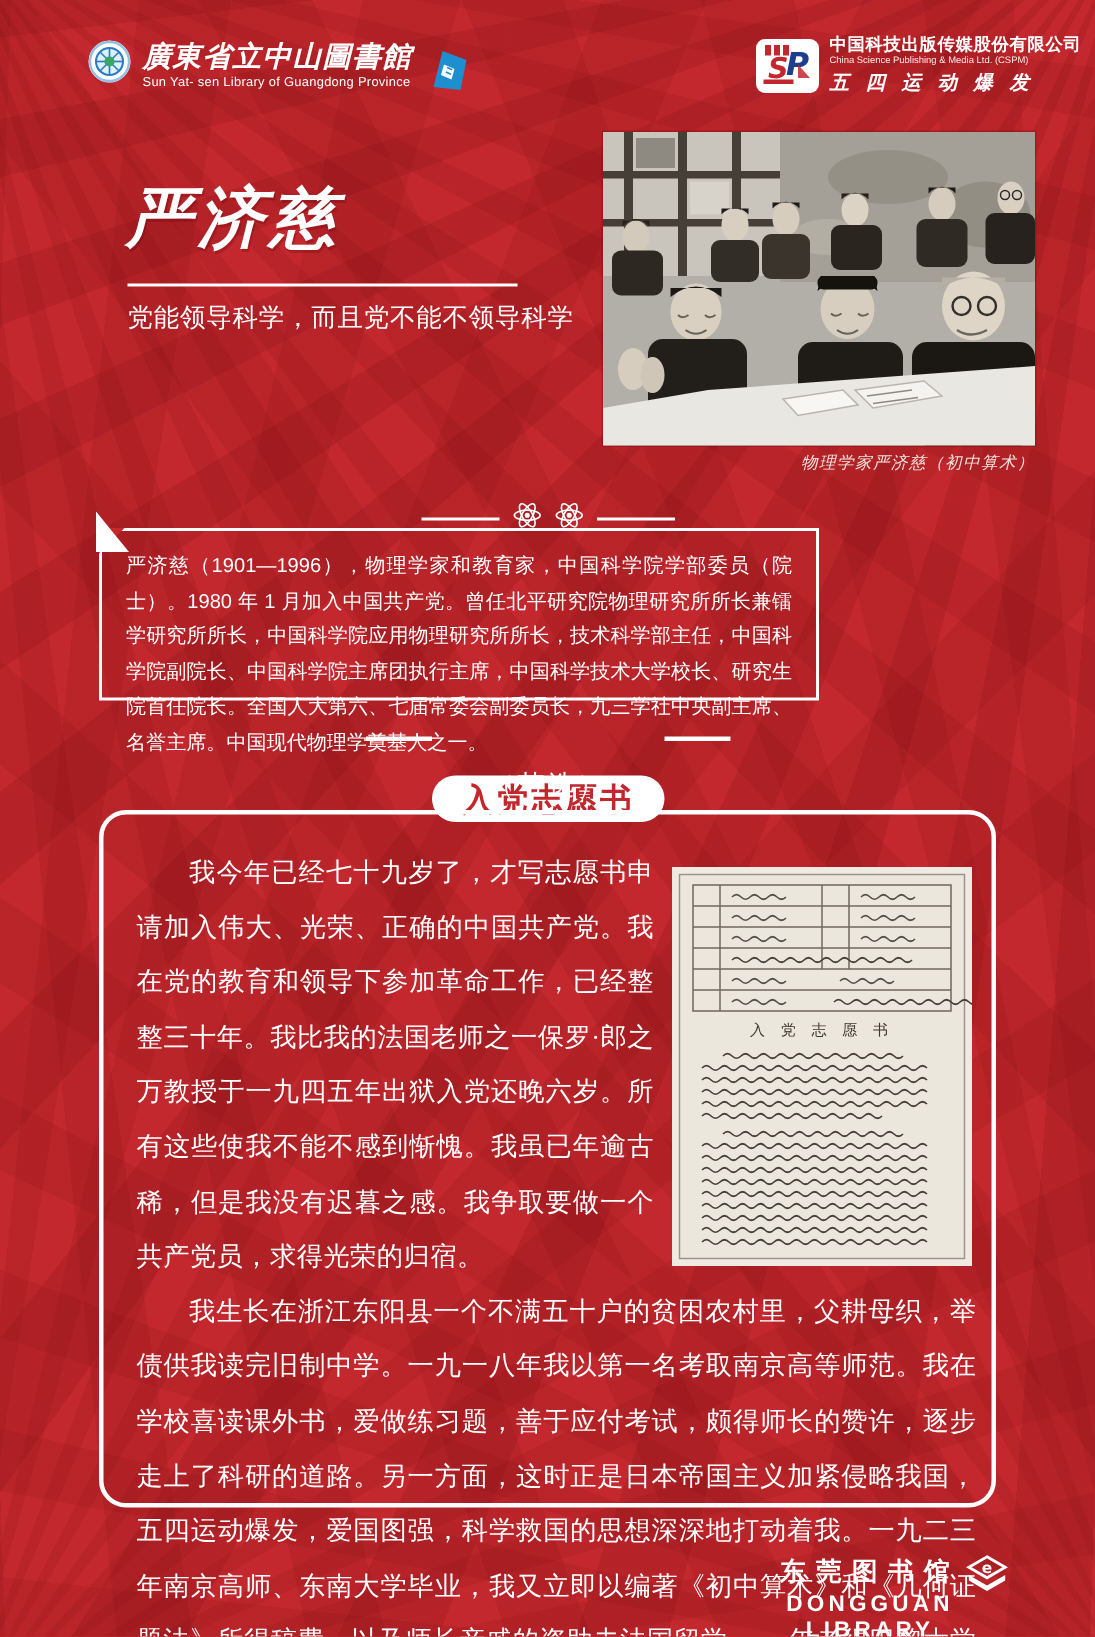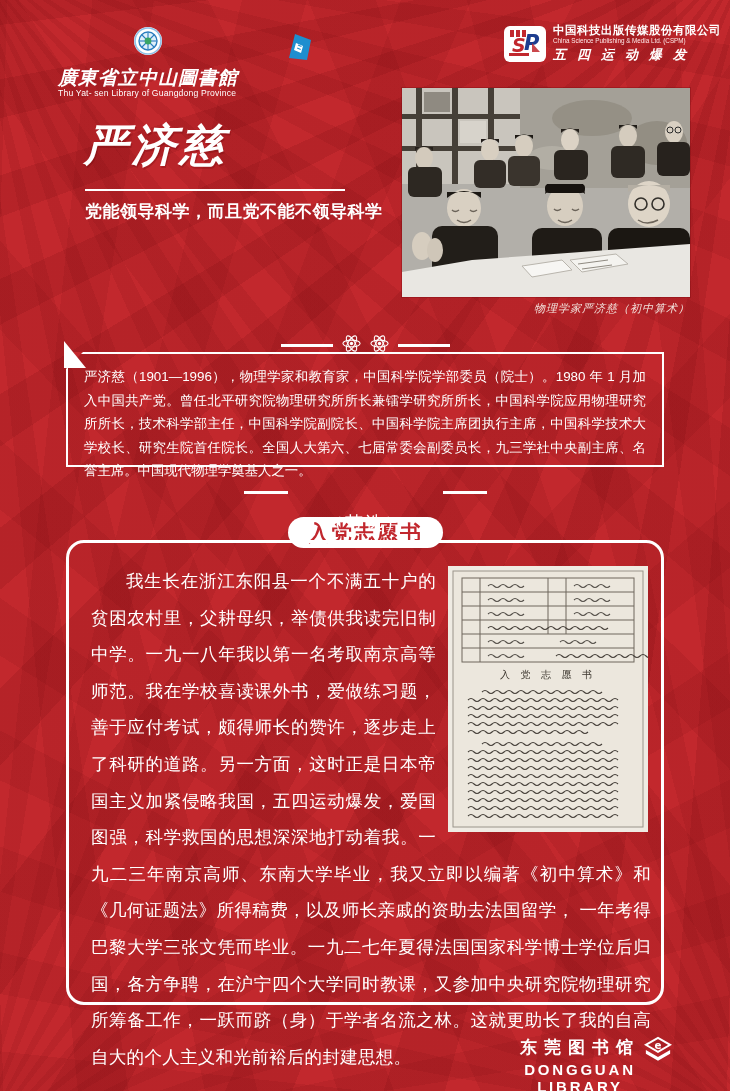--- a/index.html
+++ b/index.html
@@ -20,71 +20,71 @@
   .lg1-txt .cn{font-size:19px;letter-spacing:1px;font-weight:bold;font-style:italic;line-height:21px;}
   .lg1-txt .en{font-family:"Liberation Sans",sans-serif;font-size:8.6px;letter-spacing:.2px;line-height:11px;}
   .lg2-txt{font-family:"Liberation Sans",sans-serif;font-size:21px;font-weight:bold;letter-spacing:1.5px;}
   .lg3-txt .cn{font-family:Liberation Serif, serif;font-size:11.5px;font-weight:bold;letter-spacing:.5px;line-height:13px;}
   .lg3-txt .en{font-family:"Liberation Sans",sans-serif;font-size:6.3px;line-height:8px;color:#ffe9e9;}
   .lg3-txt .press{font-size:13px;font-weight:bold;font-style:italic;letter-spacing:11px;line-height:17px;margin-top:1px;white-space:nowrap;}
   .sp-box{width:42px;height:36px;background:#fff;border-radius:6px;display:flex;align-items:center;justify-content:center;}
   
   .hero-name{font-size:44px;font-weight:bold;letter-spacing:4px;font-style:italic;text-shadow:1px 2px 0 rgba(90,0,5,.25);}
   .hero-line{background:#fff;width:260px;height:2px;}
-  .hero-quote{font-family:"Liberation Sans",sans-serif;font-size:17px;font-weight:bold;letter-spacing:.5px;}
+  .hero-quote{font-family:"Liberation Sans",sans-serif;font-size:17px;font-weight:normal;letter-spacing:.5px;}
   
   .photo{width:288px;height:209px;background:#b5b2ac;box-shadow:0 0 0 1px rgba(120,10,15,.35);}
   .photo svg{display:block;}
   .caption{width:288px;text-align:right;font-size:11px;font-style:italic;letter-spacing:1px;color:#f2e3dd;}
   
   .sec-head{left:0;right:0;display:flex;align-items:center;justify-content:center;gap:9px;}
   .sec-dash{width:52px;height:2.5px;background:#fff;}
   .sec-title{font-family:"Liberation Sans",sans-serif;font-size:23px;font-weight:bold;letter-spacing:3px;}
   
-  .bio-box{width:598px;height:115px;box-sizing:border-box;border:2px solid #fff;padding:11px 16px 8px 16px;}
+  .bio-box{width:480px;height:115px;box-sizing:border-box;border:2px solid #fff;padding:11px 16px 8px 16px;}
   .bio-text{font-size:13.4px;line-height:23.6px;text-align:justify;font-family:"Liberation Sans",sans-serif;}
   .fold-mask{position:absolute;top:-2px;left:-2px;width:0;height:0;border-top:17px solid #C2282D;border-right:17px solid transparent;}
   .fold{position:absolute;top:-13px;left:-4px;width:0;height:0;border-bottom:27px solid #fff;border-right:22px solid transparent;}
   
   .pill{width:155px;height:31px;background:#fff;border-radius:16px;display:flex;align-items:center;justify-content:center;
         font-family:"Liberation Sans",sans-serif;font-size:21px;font-weight:bold;letter-spacing:2px;color:#C1272D;}
   .pill-line{height:2.5px;width:44px;background:#fff;}
   .excerpt{left:0;right:0;text-align:center;font-size:18px;letter-spacing:2px;}
   
   .main-box{width:598px;height:465px;box-sizing:border-box;border:3px solid #fff;border-radius:18px;
             padding:20px 10px 12px 22px;}
   .main-box p{margin:0;font-size:17.5px;line-height:36.6px;text-align:justify;text-indent:2em;letter-spacing:.3px;}
-  .doc-img{float:right;width:200px;height:256px;margin:3px 3px 8px 12px;background:#701a75;}
+  .doc-img{float:right;width:200px;height:256px;margin:15px 3px 8px 12px;background:#701a75;}
   .doc-img svg{display:block;}
   
   .foot{width:150px;text-align:center;}
   .foot .cn{font-size:17px;font-weight:bold;letter-spacing:7px;font-family:"Liberation Sans",sans-serif;}
   .foot .en{font-family:"Liberation Sans",sans-serif;font-size:15px;font-weight:bold;letter-spacing:2.8px;margin-top:2px;}
 </style>
 </head>
 <body>
 
-<div class="abs logo-group" style="left:58px;top:26px;flex-direction:column;">
+<div class="abs logo-group" style="left:58px;top:26px;">
   <span>
     <svg width="30" height="30" viewBox="0 0 30 30">
       <circle cx="15" cy="15" r="14" fill="#fff"></circle>
       <circle cx="15" cy="15" r="13" fill="none" stroke="#8fc0e6" stroke-width="1.6"></circle>
       <circle cx="15" cy="15" r="9" fill="#dff0fa" stroke="#2a7dbf" stroke-width="1.4"></circle>
       <g stroke="#2a7dbf" stroke-width="1.1">
         <line x1="15" y1="6.5" x2="15" y2="23.5"></line>
           <line x1="6.5" y1="15" x2="23.5" y2="15"></line>
         <line x1="9" y1="9" x2="21" y2="21"></line>
           <line x1="21" y1="9" x2="9" y2="21"></line>
       </g>
       <circle cx="15" cy="15" r="3.4" fill="#3aa566"></circle>
     </svg>
   </span>
   <span class="lg1-txt">
     <div class="cn">廣東省立中山圖書館</div>
-    <div class="en">Thu Yat- sen Library of Guangdong Province</div>
+    <div class="en">Sun Yat- sen Library of Guangdong Province</div>
   </span>
 </div>
 
 <div class="abs logo-group" style="left:286px;top:31px;">
   <span>
     <svg width="27" height="30" viewBox="0 0 27 30">
       <path d="M3 27 L9 3 L25 9 L21 29 Z" fill="#1e8ecf"></path>
       <path d="M10 12 l7 3 -2 7 -7 -3 Z" fill="#fff"></path>
       <path d="M12 14 l3.5 1.5 M11.2 17 l3.5 1.5" stroke="#1e8ecf" stroke-width="1.2"></path>
     </svg>
@@ -272,20 +272,21 @@
         <use href="#hwl" x="20" y="202"></use>
           <use href="#hwl" x="20" y="210"></use>
         <use href="#hwl" x="20" y="218"></use>
           <use href="#hwl" x="20" y="226"></use>
         <use href="#hwl" x="20" y="234"></use>
           <use href="#hwl" x="20" y="242"></use>
         <use href="#hwl" x="20" y="250"></use>
       </g>
     </svg>
   </div>
+  <p>我今年已经七十九岁了，才写志愿书申请加入伟大、光荣、正确的中国共产党。我在党的教育和领导下参加革命工作，已经整整三十年。我比我的法国老师之一保罗·郎之万教授于一九四五年出狱入党还晚六岁。所有这些使我不能不感到惭愧。我虽已年逾古稀，但是我没有迟暮之感。我争取要做一个共产党员，求得光荣的归宿。</p>
   <p>我生长在浙江东阳县一个不满五十户的贫困农村里，父耕母织，举债供我读完旧制中学。一九一八年我以第一名考取南京高等师范。我在学校喜读课外书，爱做练习题，善于应付考试，颇得师长的赞许，逐步走上了科研的道路。另一方面，这时正是日本帝国主义加紧侵略我国，五四运动爆发，爱国图强，科学救国的思想深深地打动着我。一九二三年南京高师、东南大学毕业，我又立即以编著《初中算术》和《几何证题法》所得稿费，以及师长亲戚的资助去法国留学， 一年考得巴黎大学三张文凭而毕业。一九二七年夏得法国国家科学博士学位后归国，各方争聘，在沪宁四个大学同时教课，又参加中央研究院物理研究所筹备工作，一跃而跻（身）于学者名流之林。这就更助长了我的自高自大的个人主义和光前裕后的封建思想。</p>
 
 </div>
 
 <div class="abs foot" style="left:505px;top:1036px;">
   <div class="cn">东莞图书馆</div>
   <div class="en">DONGGUAN LIBRARY</div>
 </div>
 <div class="abs" style="left:644px;top:1036px;">
   <svg width="28" height="28" viewBox="0 0 30 30">

